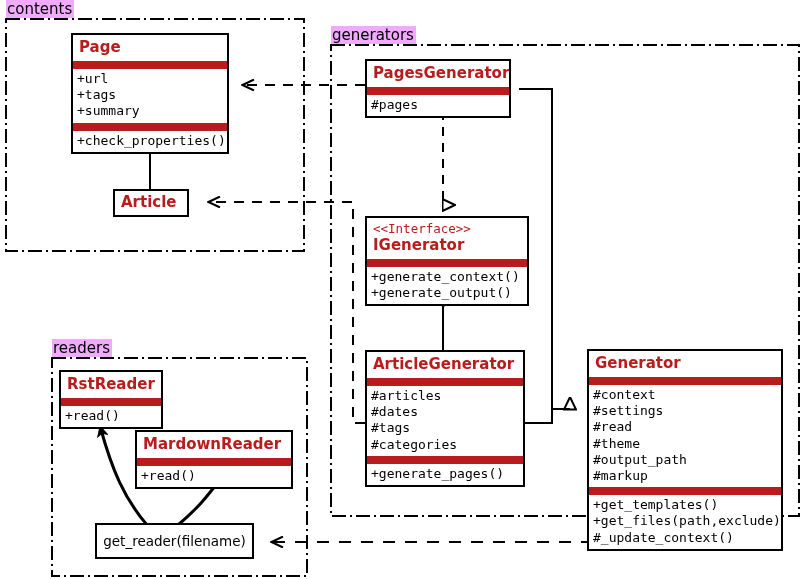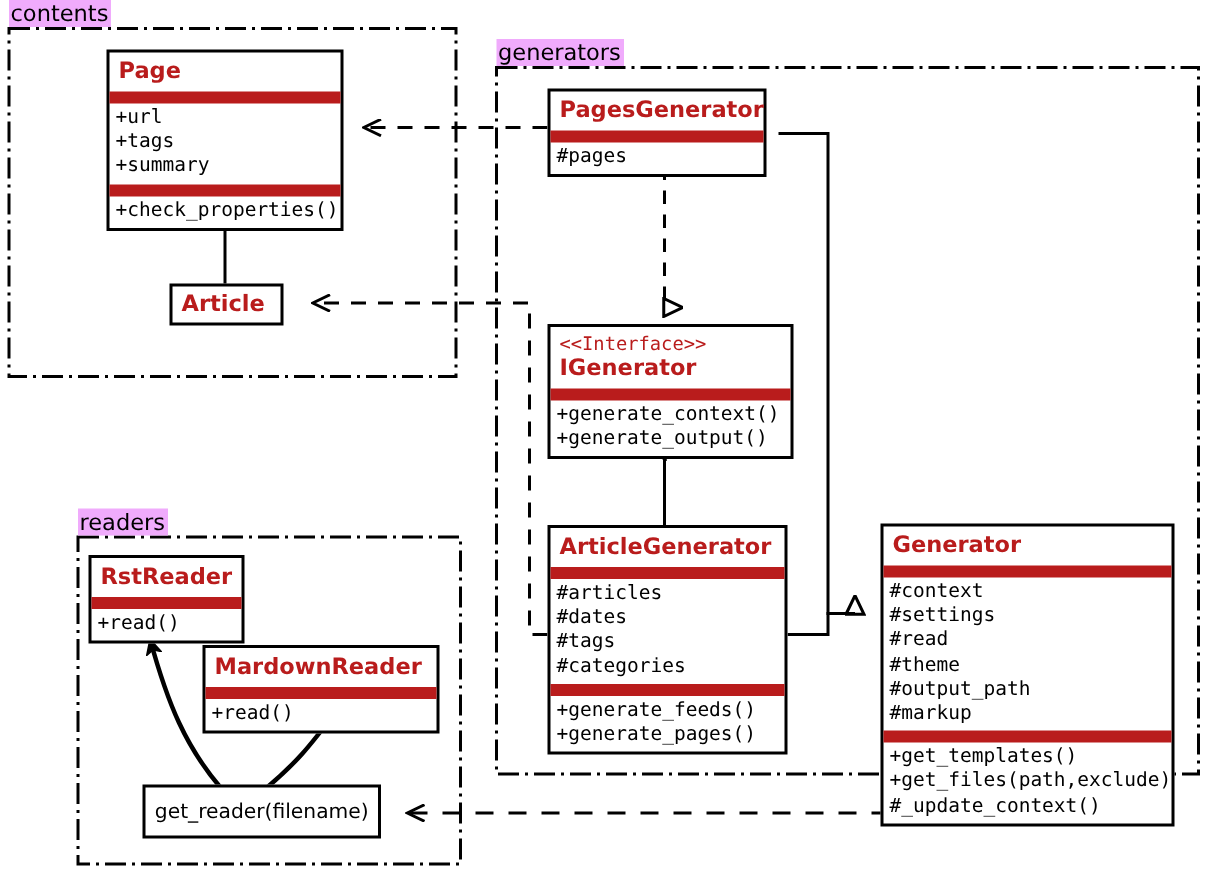--- a/index.html
+++ b/index.html
@@ -178,21 +178,20 @@
 
   <div class="uml-box" style="left:365px; top:350px; width:160px;">
     <div class="uml-title">ArticleGenerator</div>
     <div class="uml-sec">
       <div>#articles</div>
       <div>#dates</div>
       <div>#tags</div>
       <div>#categories</div>
     </div>
     <div class="uml-sec">
-      <div>+generate_feeds()</div>
       <div>+generate_pages()</div>
     </div>
   </div>
 
   <div class="uml-box" style="left:587px; top:321px; width:196px;margin-top:28px;">
     <div class="uml-title">Generator</div>
     <div class="uml-sec">
       <div>#context</div>
       <div>#settings</div>
       <div>#read</div>

